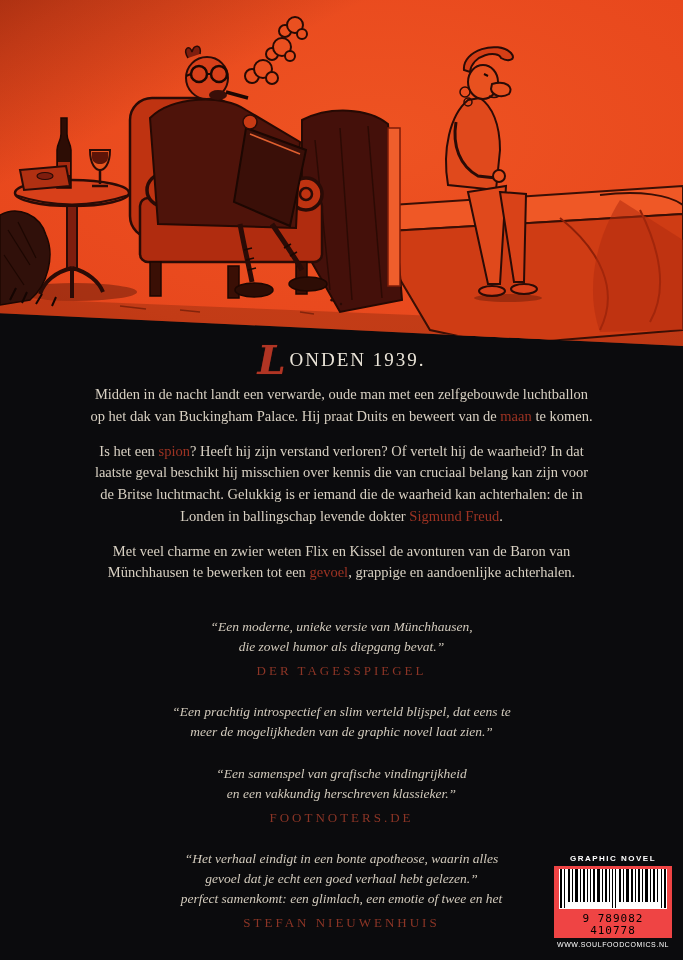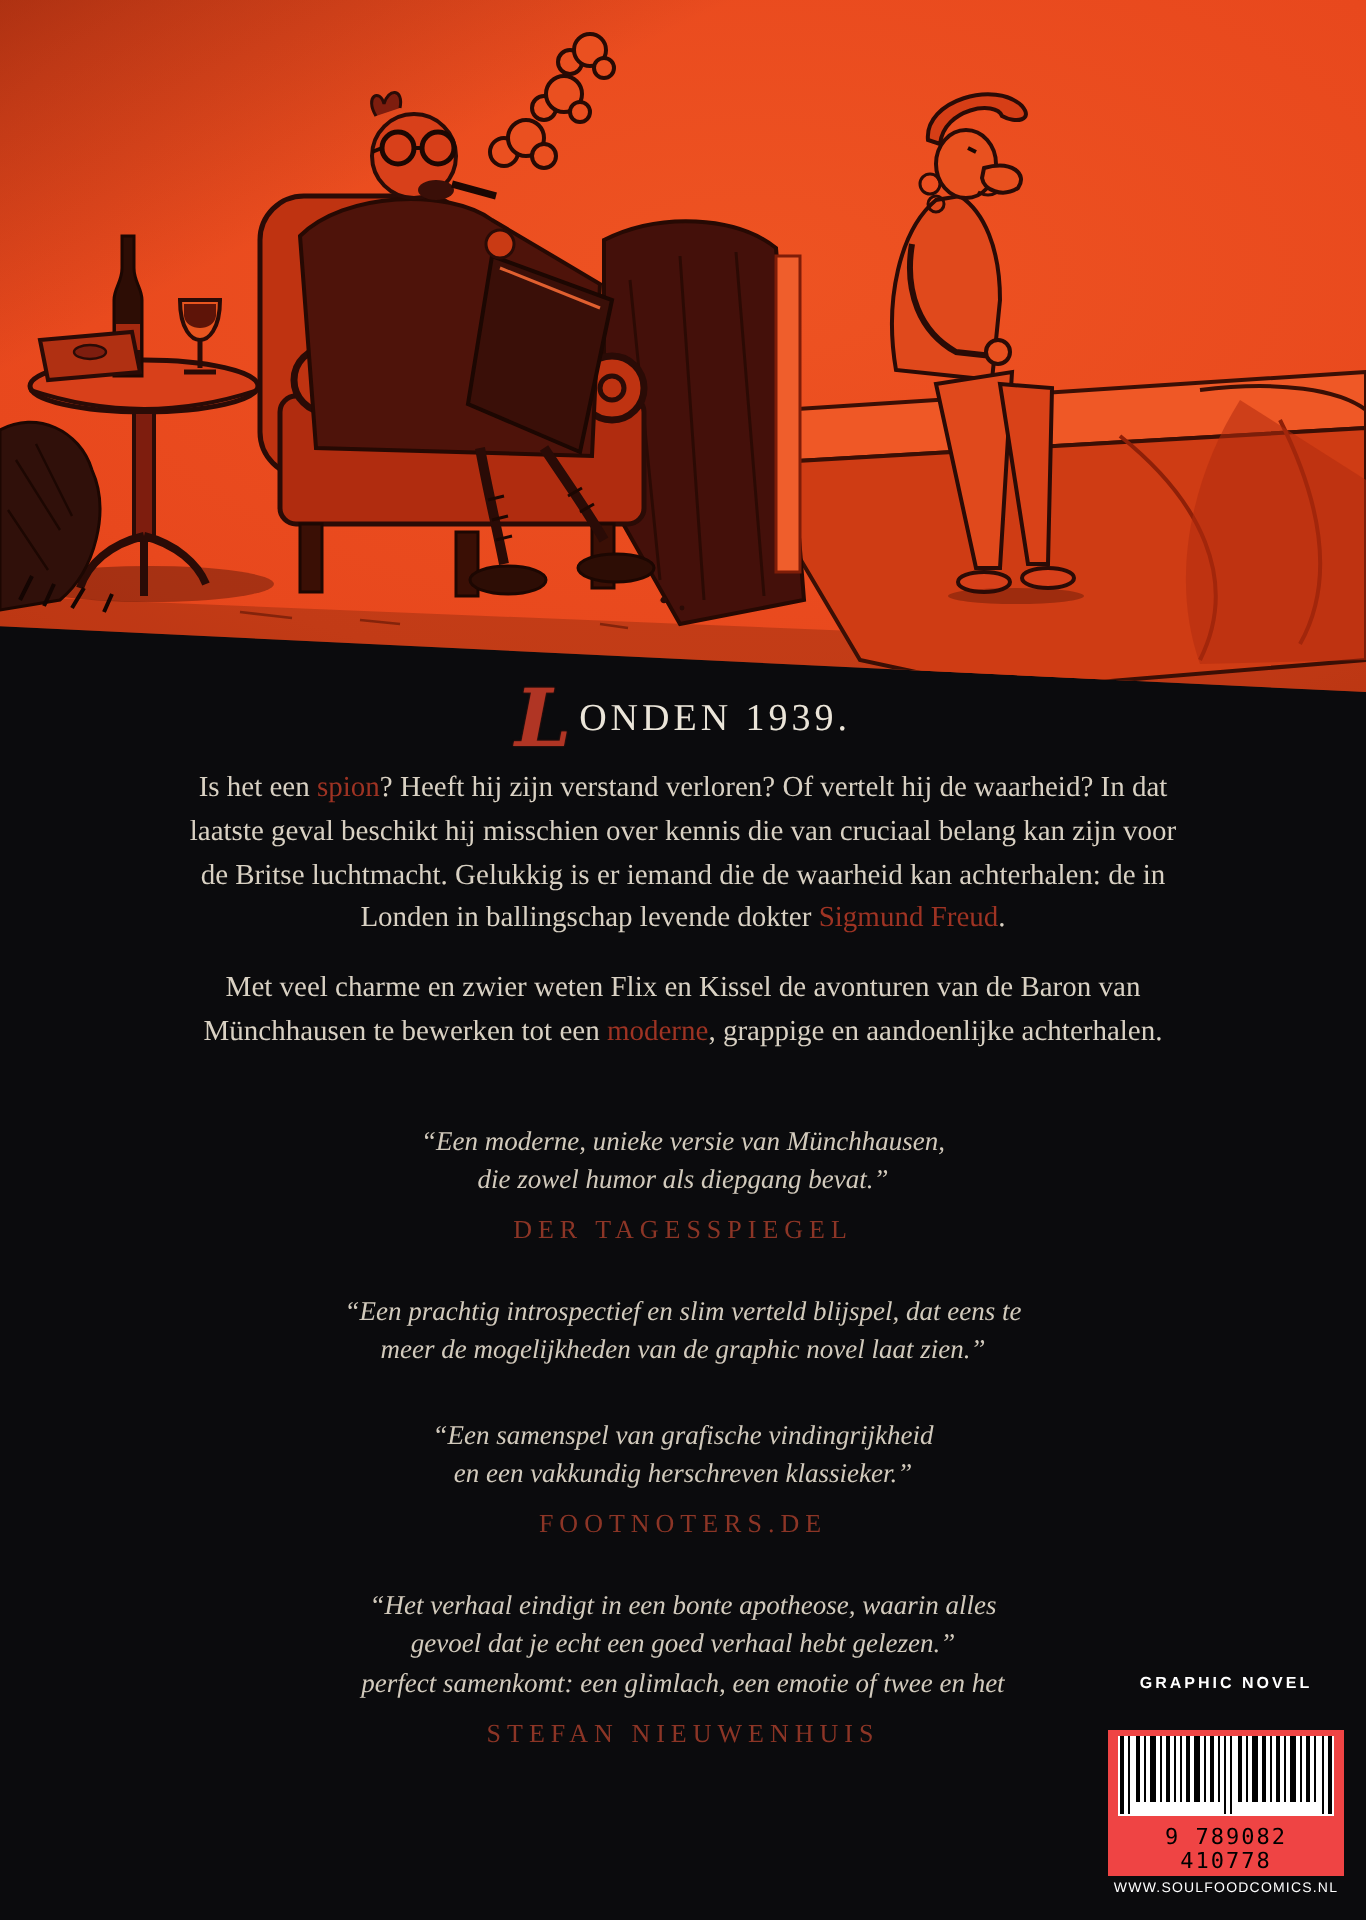--- a/index.html
+++ b/index.html
@@ -35,21 +35,21 @@
   .quote-line{
     font-style:italic;font-size:13.5px;line-height:1.45;color:#d2cabc;
   }
   .quote-source{
     margin-top:7px;font-size:13px;letter-spacing:3px;color:#8c3526;
   }
   
   .barcode-area{position:absolute;right:11px;bottom:12px;width:118px;text-align:center;}
   .bc-label{
     color:#ffffff;font-family:"Liberation Sans",sans-serif;font-weight:bold;
-    font-size:8px;letter-spacing:1.5px;margin-bottom:19px;
+    font-size:8px;letter-spacing:1.5px;margin-bottom:3px;
   }
   .bc-box{background:#ef4444;padding:3px 4px 1px 4px;}
   .bc-number{
     font-family:"DejaVu Sans Mono",monospace;font-size:11px;color:#000;
     letter-spacing:1px;margin-top:0px;line-height:1.1;
   }
   .bc-site{
     color:#ffffff;font-family:"Liberation Sans",sans-serif;
     font-size:7px;letter-spacing:0.6px;margin-top:3px;
   }
@@ -195,22 +195,23 @@
         <circle cx="332" cy="300" r="1.6"></circle>
           <circle cx="341" cy="304" r="1.2"></circle>
       </g>
     </svg>
   </div>
 
   <div class="text-col">
     <h1 class="title"><span class="initial">L</span><span>ONDEN 1939.</span></h1>
 
     <div class="synopsis">
+        <p><span>Midden in de nacht landt een verwarde, oude man met een zelfgebouwde luchtballon op het dak van Buckingham Palace. Hij praat Duits en beweert van de </span><span class="accent">maan</span><span> te komen.</span></p>
         <p><span>Is het een </span><span class="accent">spion</span><span>? Heeft hij zijn verstand verloren? Of vertelt hij de waarheid? In dat laatste geval beschikt hij misschien over kennis die van cruciaal belang kan zijn voor de Britse luchtmacht. Gelukkig is er iemand die de waarheid kan achterhalen: de in Londen in ballingschap levende dokter </span><span class="accent">Sigmund Freud</span><span>.</span></p>
-        <p><span>Met veel charme en zwier weten Flix en Kissel de avonturen van de Baron van Münchhausen te bewerken tot een </span><span class="accent">moderne</span><span>, grappige en aandoenlijke achterhalen.</span></p>
+        <p><span>Met veel charme en zwier weten Flix en Kissel de avonturen van de Baron van Münchhausen te bewerken tot een </span><span class="accent">gevoel</span><span>, grappige en aandoenlijke achterhalen.</span></p>
       </div>
 
     <div class="quotes">
         <div class="quote">
           <div class="quote-line">“Een moderne, unieke versie van Münchhausen,</div>
           <div class="quote-line">die zowel humor als diepgang bevat.”</div>
           <div class="quote-source">DER TAGESSPIEGEL</div>
         </div>
         <div class="quote">
           <div class="quote-line">“Een prachtig introspectief en slim verteld blijspel, dat eens te</div>

